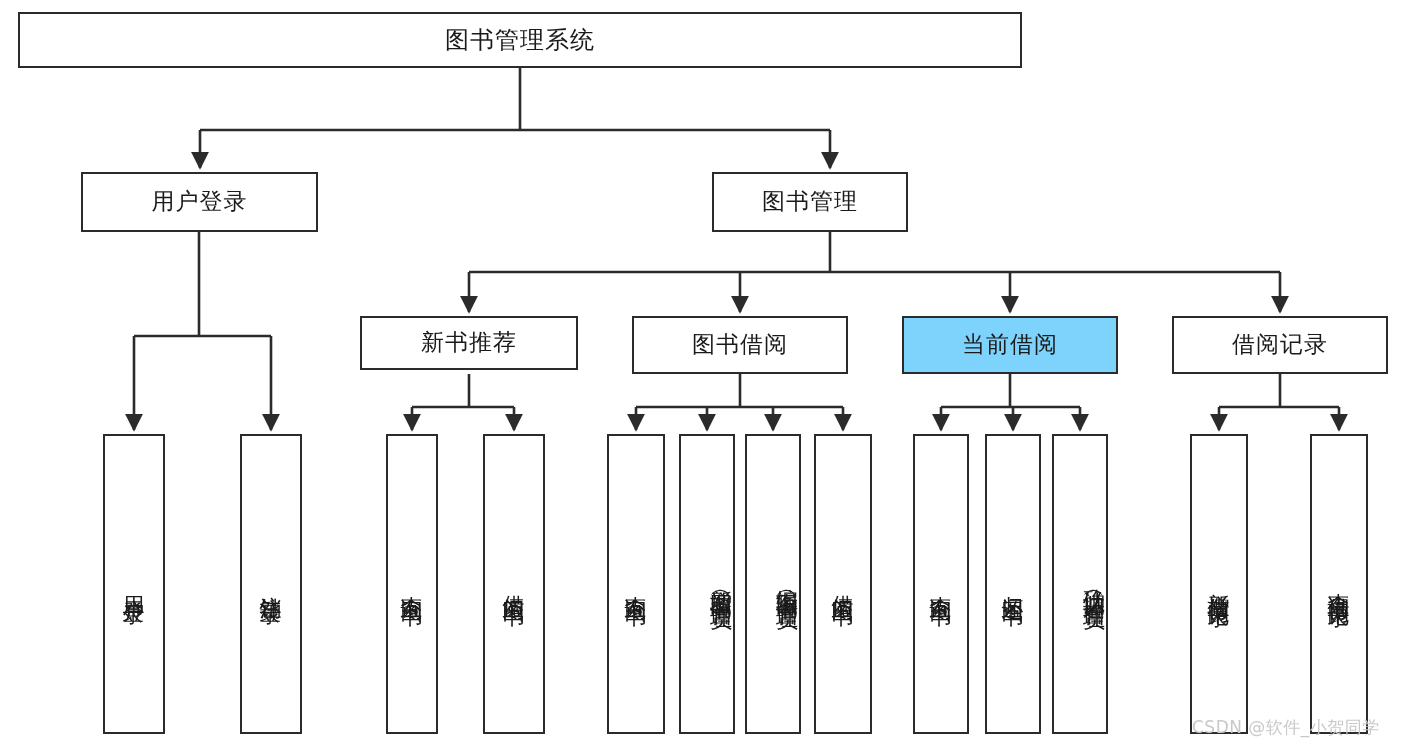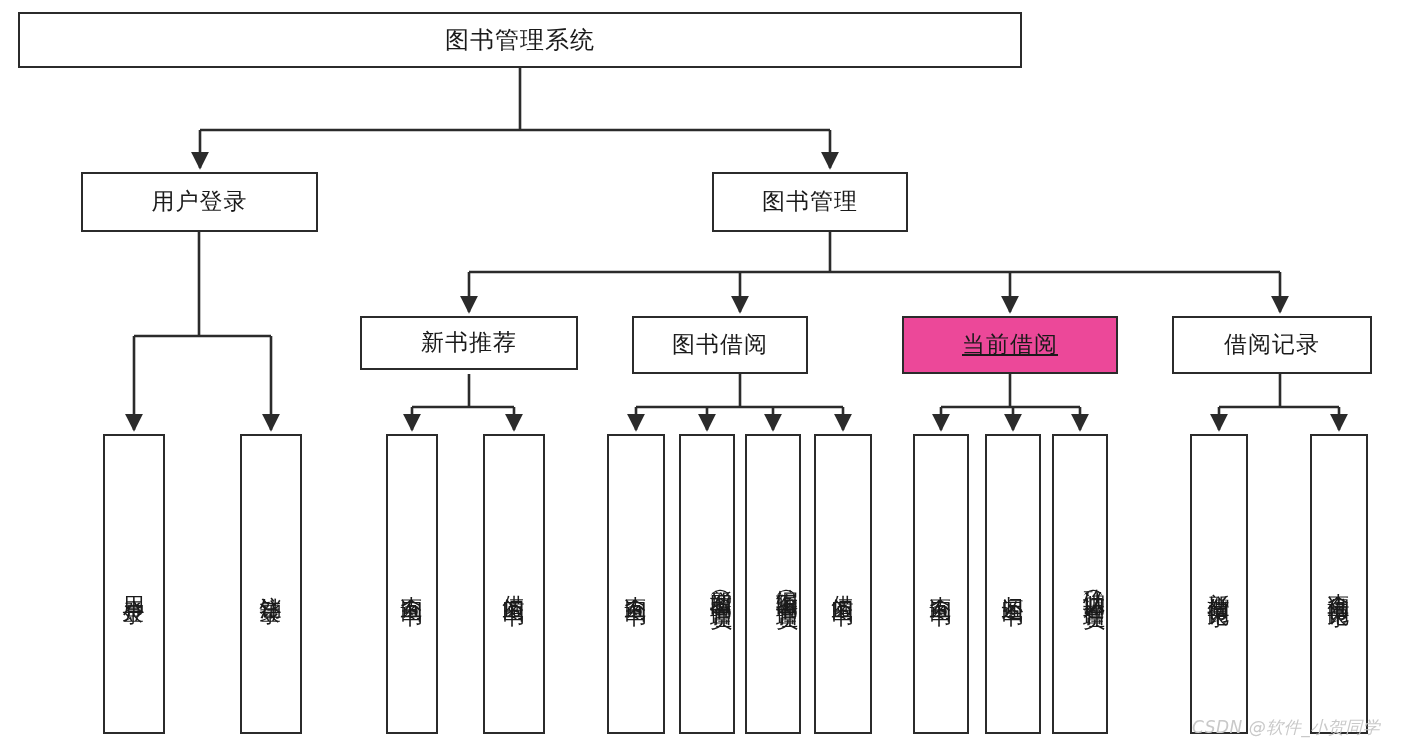--- a/index.html
+++ b/index.html
@@ -59,21 +59,20 @@
   .node.vert.mid {
     align-items: center;
   }
   .watermark {
     position: absolute;
     font-size: 17px;
     color: #c9c9c9;
     white-space: nowrap;
     z-index: 3;
     letter-spacing: 0.5px;
-    font-style: italic;
   }
 </style>
 </head>
 <body>
 
 <div id="canvas">
 
   <svg id="edges" viewBox="0 0 1405 747" width="1405" height="747" xmlns="http://www.w3.org/2000/svg">
     <defs>
       <marker id="arrow" viewBox="0 0 10 10" refX="9" refY="5" markerWidth="7" markerHeight="7" orient="auto-start-reverse">
@@ -123,23 +122,23 @@
       <path d="M 1339 407 L 1339 430" marker-end="url(#arrow)"></path>
     </g>
   </svg>
 
   <div class="node horiz root" style="left: 18px; top: 12px; width: 1004px; height: 56px; border-color: rgb(43, 43, 43); background: rgb(255, 255, 255); color: rgb(26, 26, 26);">图书管理系统</div>
 
   <div class="node horiz" style="left: 81px; top: 172px; width: 237px; height: 60px; border-color: rgb(43, 43, 43); background: rgb(255, 255, 255); color: rgb(26, 26, 26);">用户登录</div>
   <div class="node horiz" style="left: 712px; top: 172px; width: 196px; height: 60px; border-color: rgb(43, 43, 43); background: rgb(255, 255, 255); color: rgb(26, 26, 26);">图书管理</div>
 
   <div class="node horiz" style="left: 360px; top: 316px; width: 218px; height: 54px; border-color: rgb(43, 43, 43); background: rgb(255, 255, 255); color: rgb(26, 26, 26);">新书推荐</div>
-  <div class="node horiz" style="left: 632px; top: 316px; width: 176px; height: 58px; border-color: rgb(43, 43, 43); background: rgb(255, 255, 255); color: rgb(26, 26, 26);">图书借阅</div>
-  <div class="node horiz" style="left: 902px; top: 316px; width: 216px; height: 58px; border-color: rgb(43, 43, 43); background: #ec4899; color: rgb(26, 26, 26); text-decoration: underline;">当前借阅</div>
-  <div class="node horiz" style="left: 1172px; top: 316px; width: 200px; height: 58px; border-color: rgb(43, 43, 43); background: rgb(255, 255, 255); color: rgb(26, 26, 26);">借阅记录</div>
+  <div class="node horiz" style="left: 632px; top: 316px; width: 216px; height: 58px; border-color: rgb(43, 43, 43); background: rgb(255, 255, 255); color: rgb(26, 26, 26);">图书借阅</div>
+  <div class="node horiz" style="left: 902px; top: 316px; width: 216px; height: 58px; border-color: rgb(43, 43, 43); background: #7dd3fc; color: rgb(26, 26, 26);">当前借阅</div>
+  <div class="node horiz" style="left: 1172px; top: 316px; width: 216px; height: 58px; border-color: rgb(43, 43, 43); background: rgb(255, 255, 255); color: rgb(26, 26, 26);">借阅记录</div>
 
   <div class="node vert mid" style="left: 103px; top: 434px; width: 62px; height: 300px; border-color: rgb(43, 43, 43); background: rgb(255, 255, 255); color: rgb(26, 26, 26);">用户登录</div>
   <div class="node vert mid" style="left: 240px; top: 434px; width: 62px; height: 300px; border-color: rgb(43, 43, 43); background: rgb(255, 255, 255); color: rgb(26, 26, 26);">注销登录</div>
 
   <div class="node vert mid" style="left: 386px; top: 434px; width: 52px; height: 300px; border-color: rgb(43, 43, 43); background: rgb(255, 255, 255); color: rgb(26, 26, 26);">查询图书</div>
   <div class="node vert mid" style="left: 483px; top: 434px; width: 62px; height: 300px; border-color: rgb(43, 43, 43); background: rgb(255, 255, 255); color: rgb(26, 26, 26);">借阅图书</div>
 
   <div class="node vert mid" style="left: 607px; top: 434px; width: 58px; height: 300px; border-color: rgb(43, 43, 43); background: rgb(255, 255, 255); color: rgb(26, 26, 26);">查询图书</div>
   <div class="node vert" style="left: 679px; top: 434px; width: 56px; height: 300px; border-color: rgb(43, 43, 43); background: rgb(255, 255, 255); color: rgb(26, 26, 26);">新增图书（管理员）</div>
   <div class="node vert" style="left: 745px; top: 434px; width: 56px; height: 300px; border-color: rgb(43, 43, 43); background: rgb(255, 255, 255); color: rgb(26, 26, 26);">编辑图书（管理员）</div>

